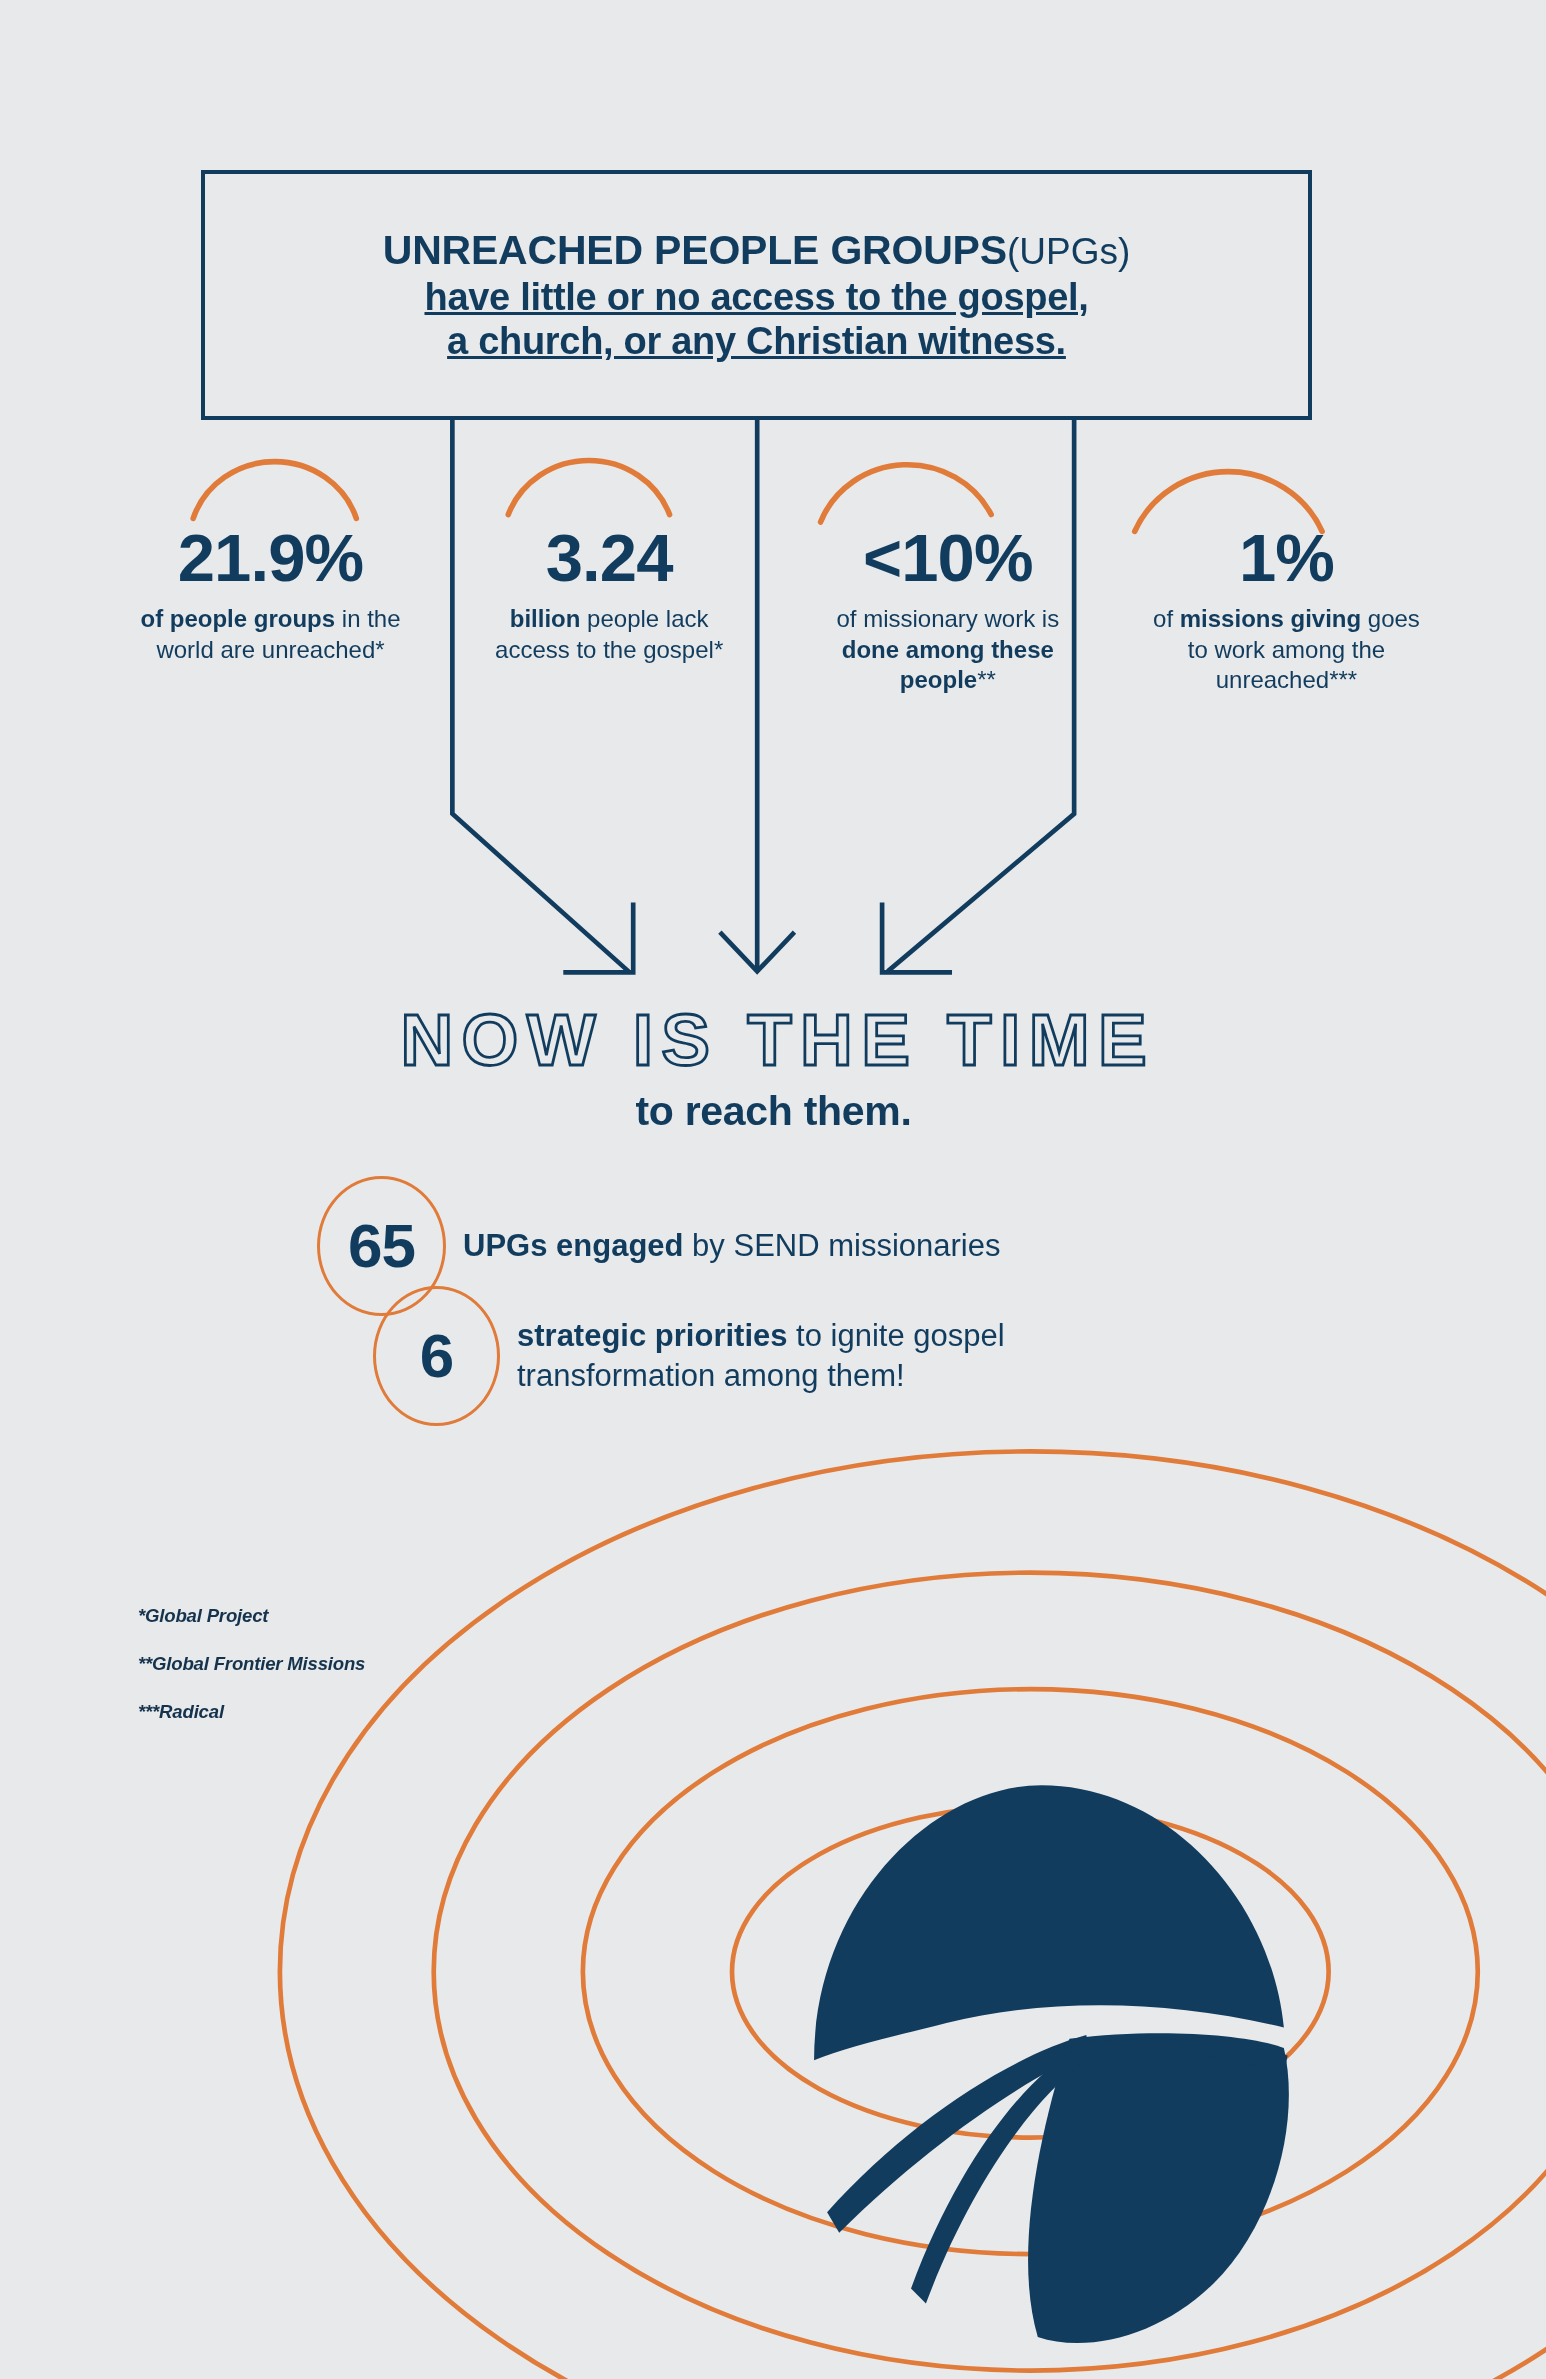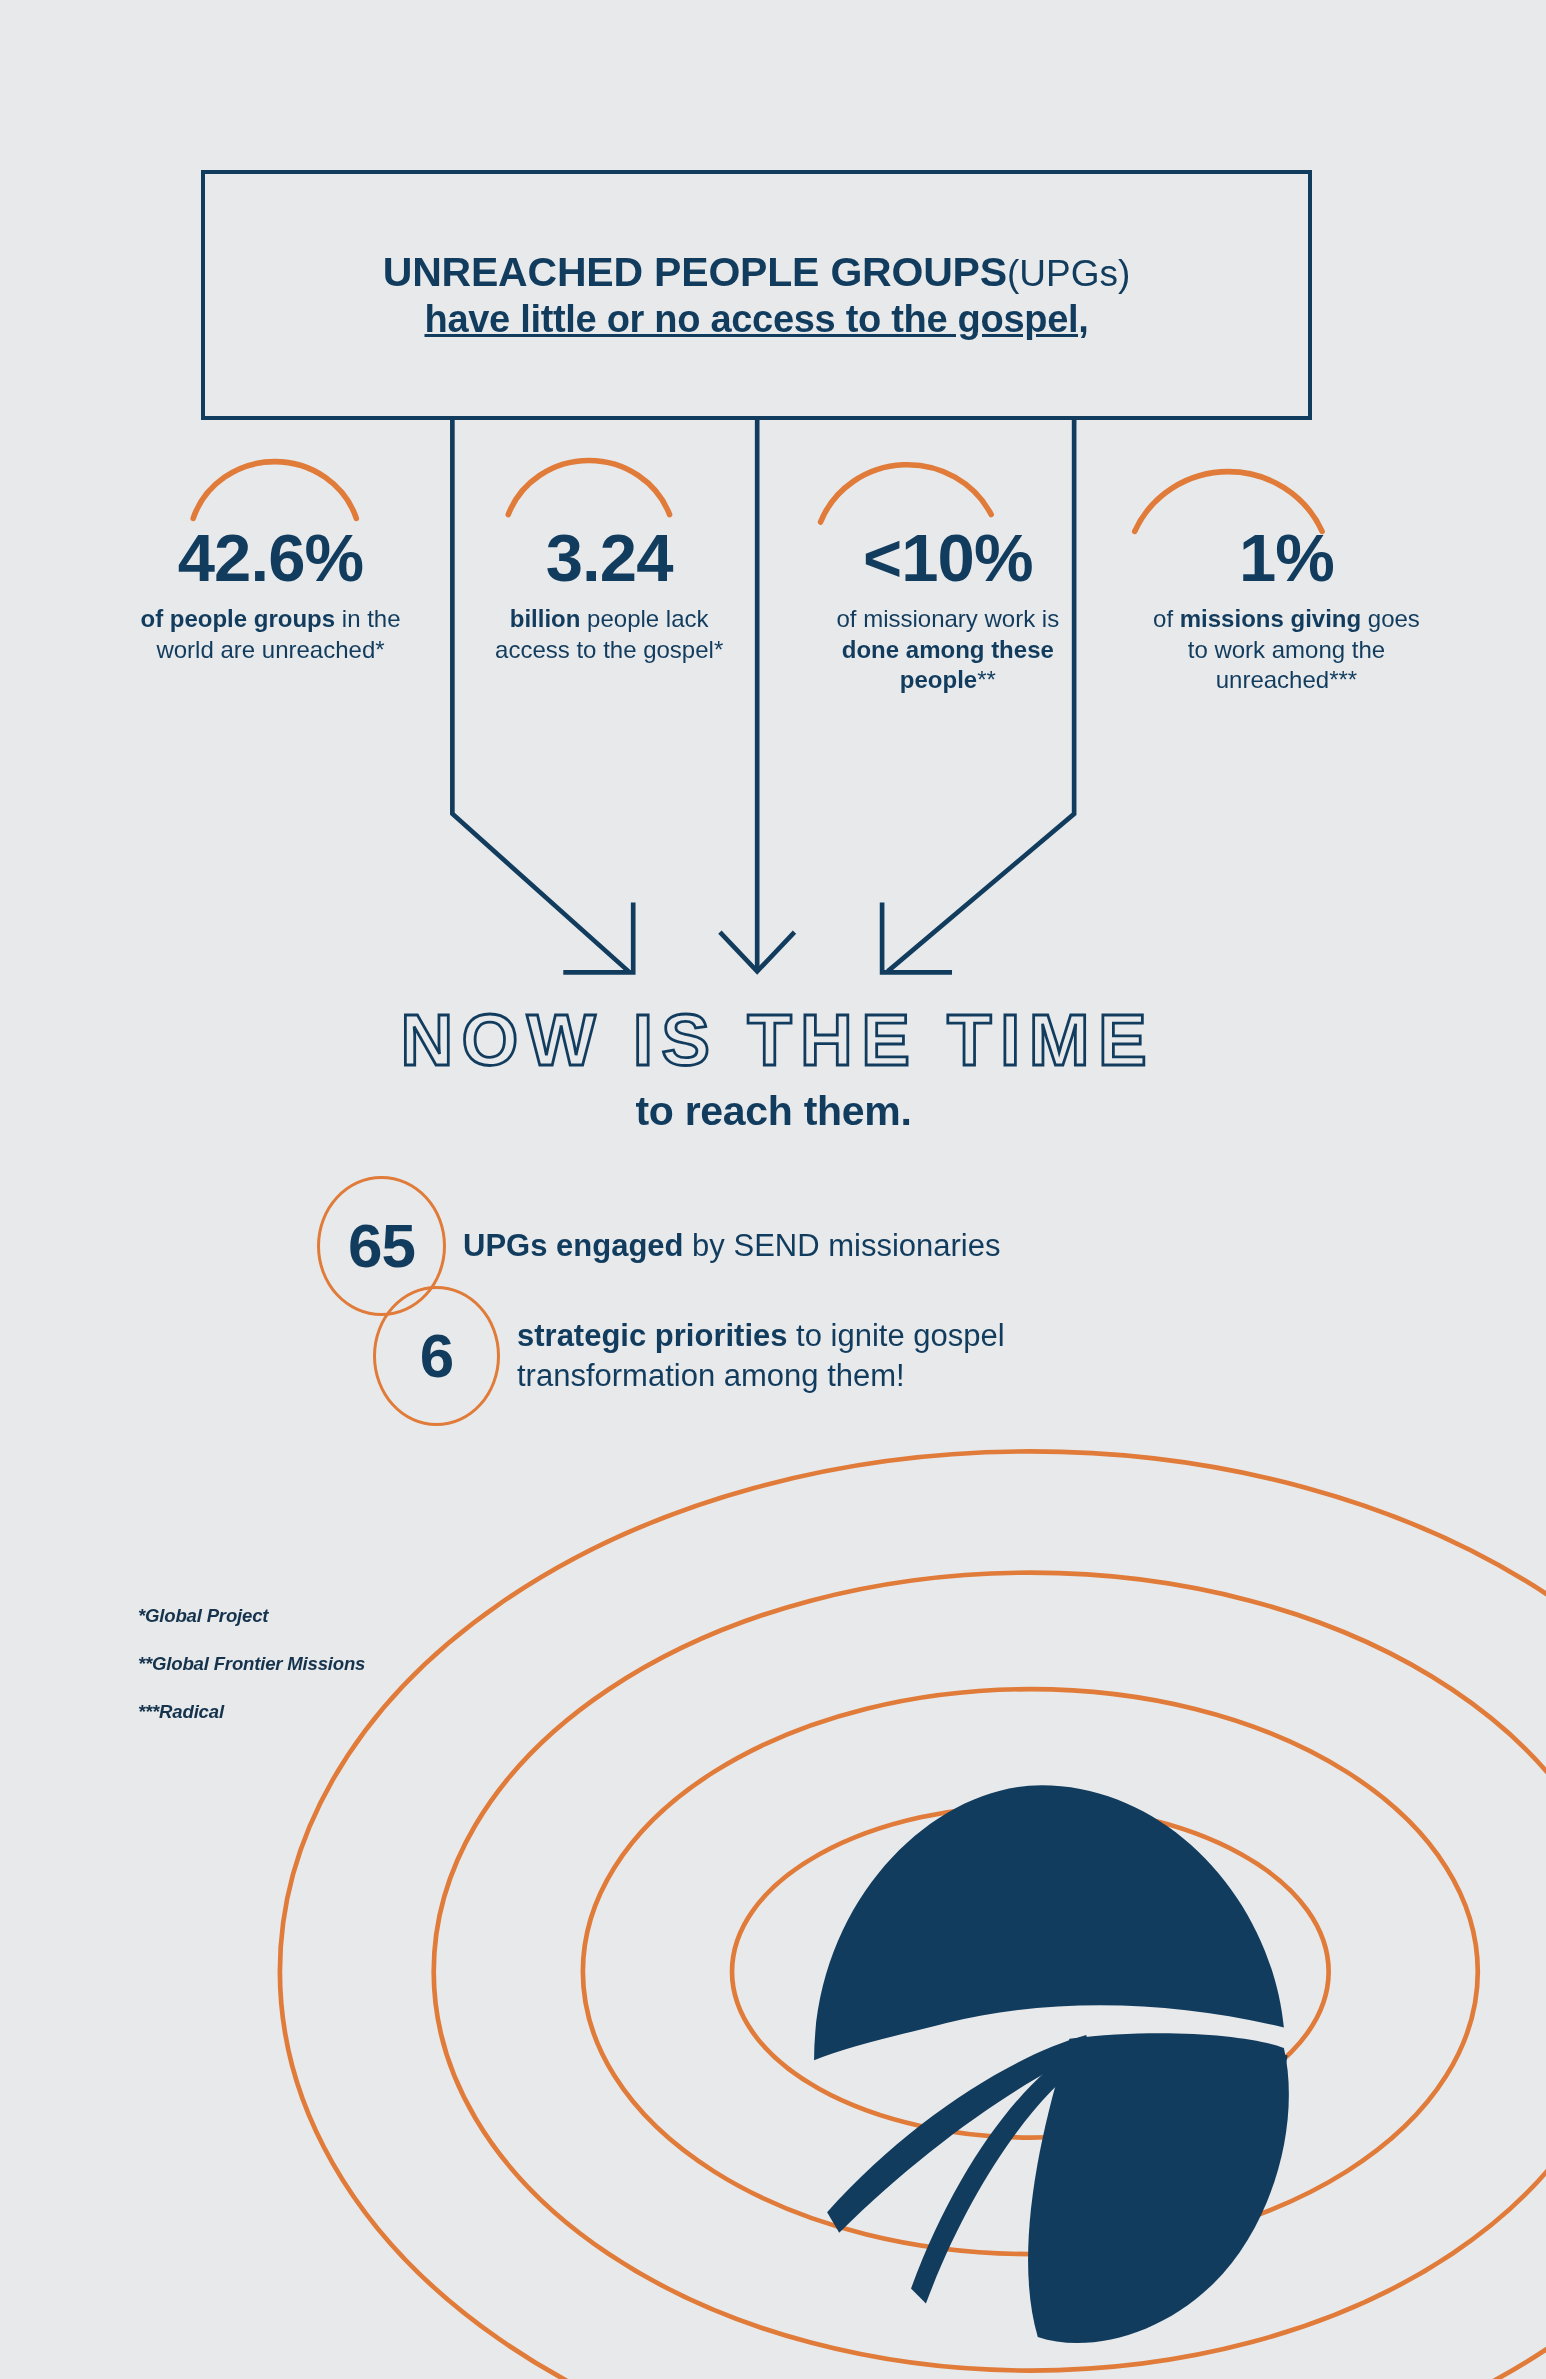--- a/index.html
+++ b/index.html
@@ -236,27 +236,28 @@
       <path d="M 679 968 L 679 1043 L 604 1043"></path>
       <path d="M 772 1000 L 812 1042 L 852 1000"></path>
       <path d="M 946 968 L 946 1043 L 1021 1043"></path>
     </g>
   </svg>
 
   <div class="statement-box">
     <div class="statement-inner">
       <span class="st-line st-head"><span>UNREACHED PEOPLE GROUPS</span><span class="upg-paren">(UPGs)</span></span>
       <span class="st-line st-sub">have little or no access to the gospel,</span>
+      <span class="st-line st-sub">a church, or any Christian witness.</span>
     </div>
   </div>
 
   <div class="stats-row">
 
     <div class="stat">
-      <div class="stat-value">42.6%</div>
+      <div class="stat-value">21.9%</div>
       <div class="stat-desc"><b>of people groups</b> in the world are unreached*</div>
     </div>
 
     <div class="stat">
       <div class="stat-value">3.24</div>
       <div class="stat-desc"><b>billion</b> people lack access to the gospel*</div>
     </div>
 
     <div class="stat">
       <div class="stat-value">&lt;10%</div>

